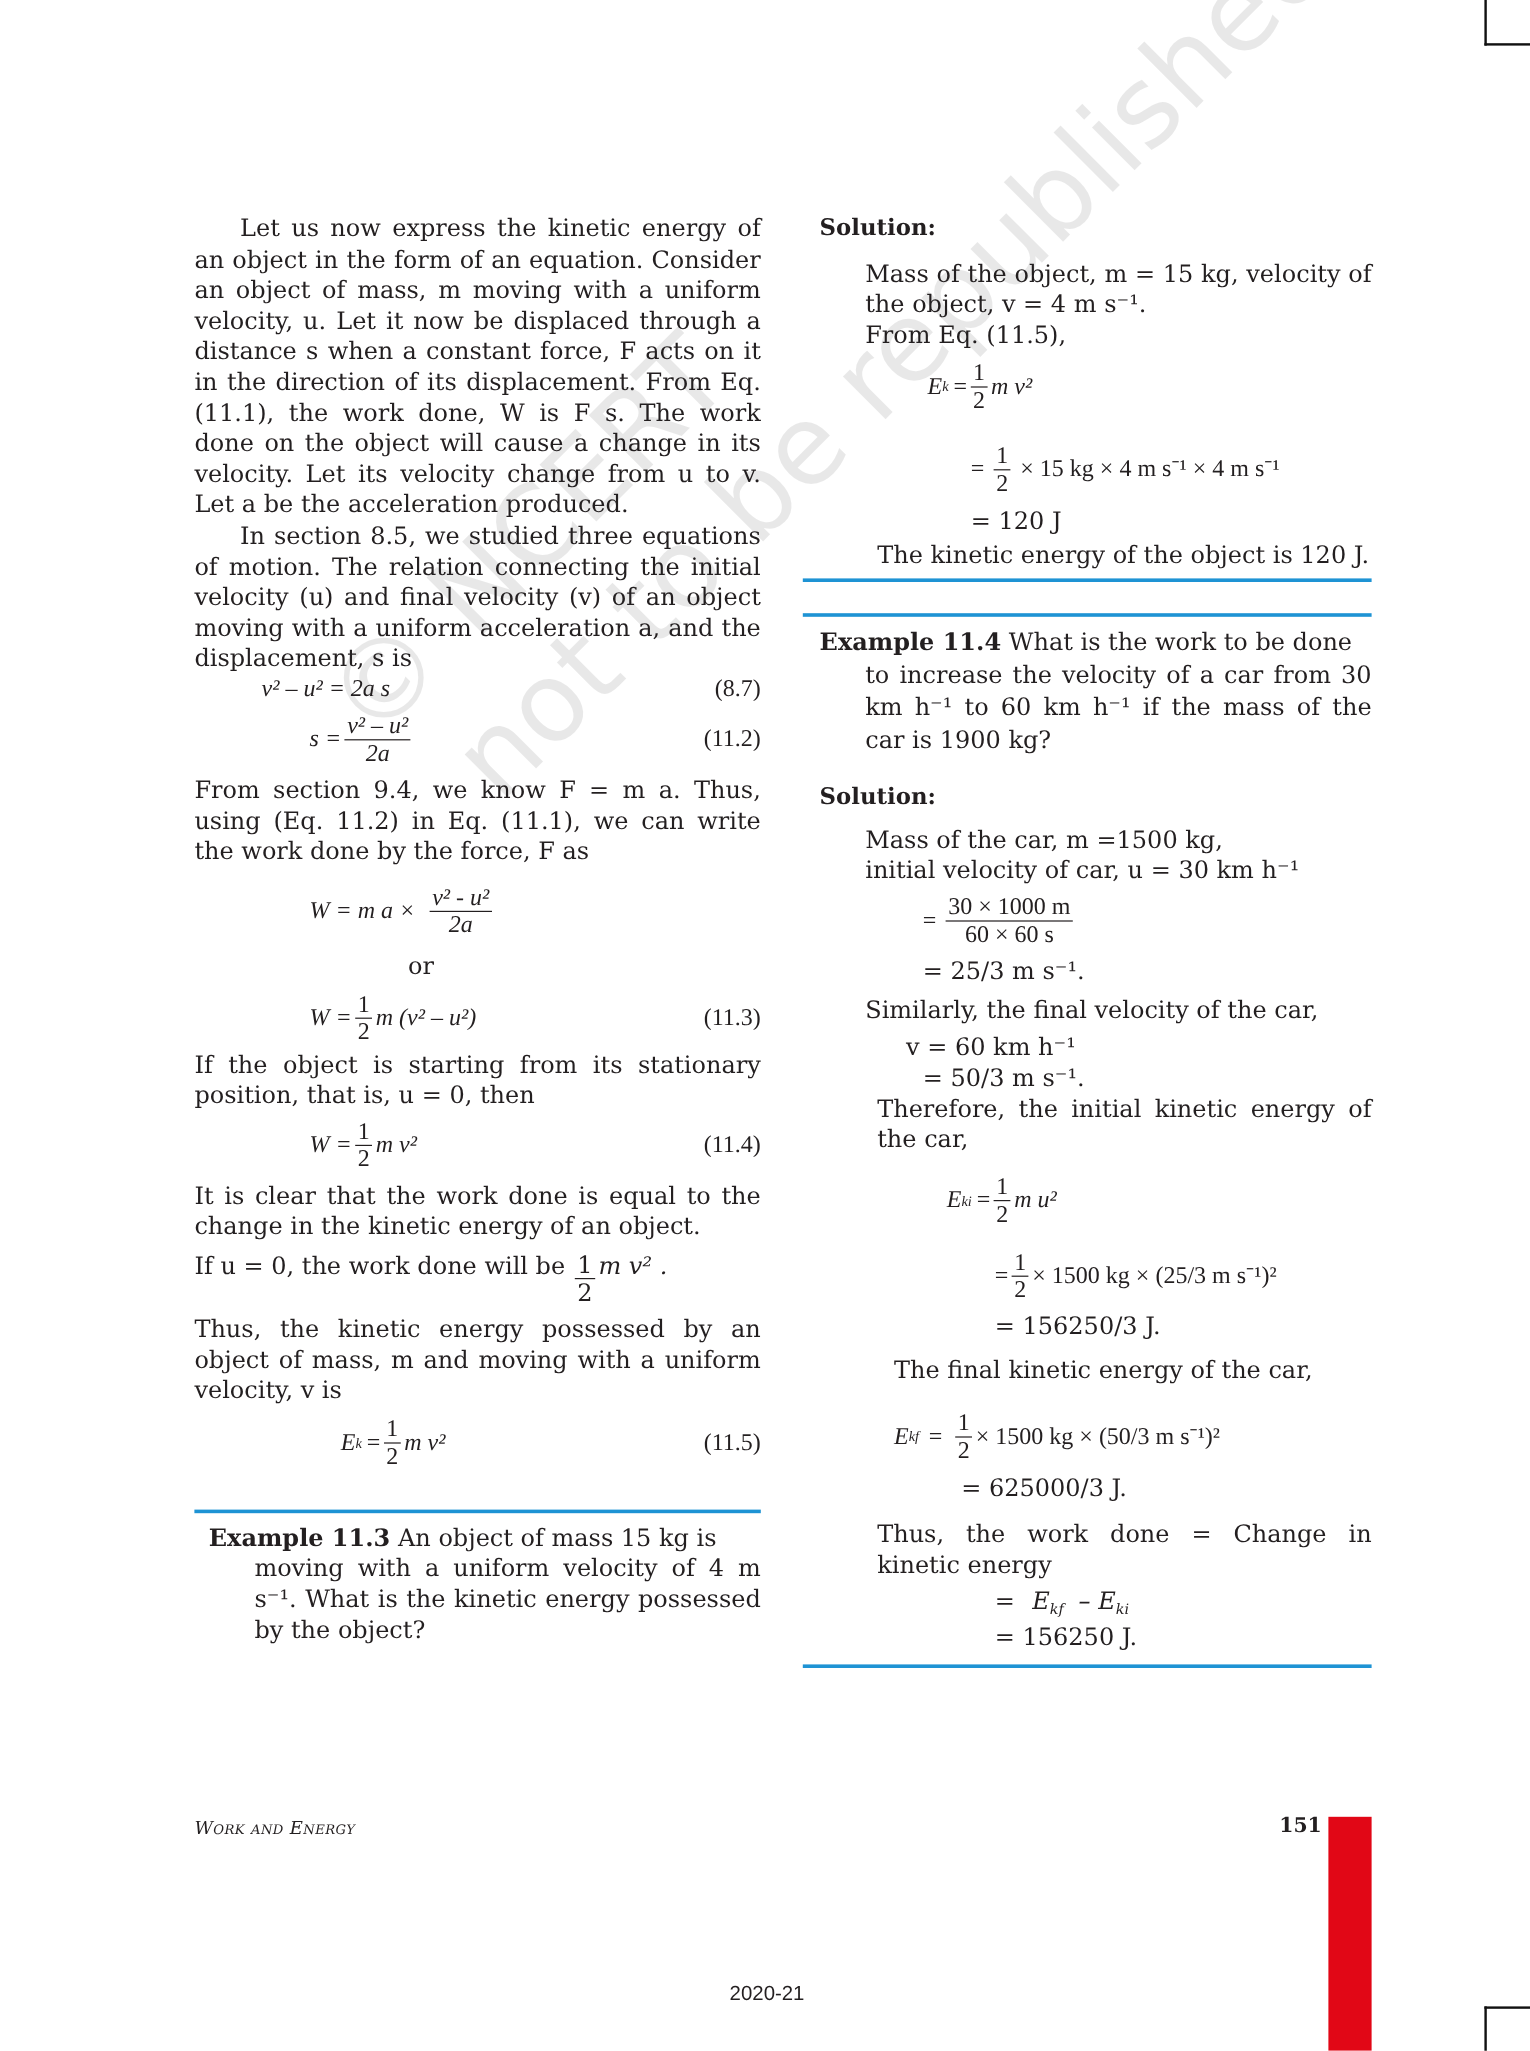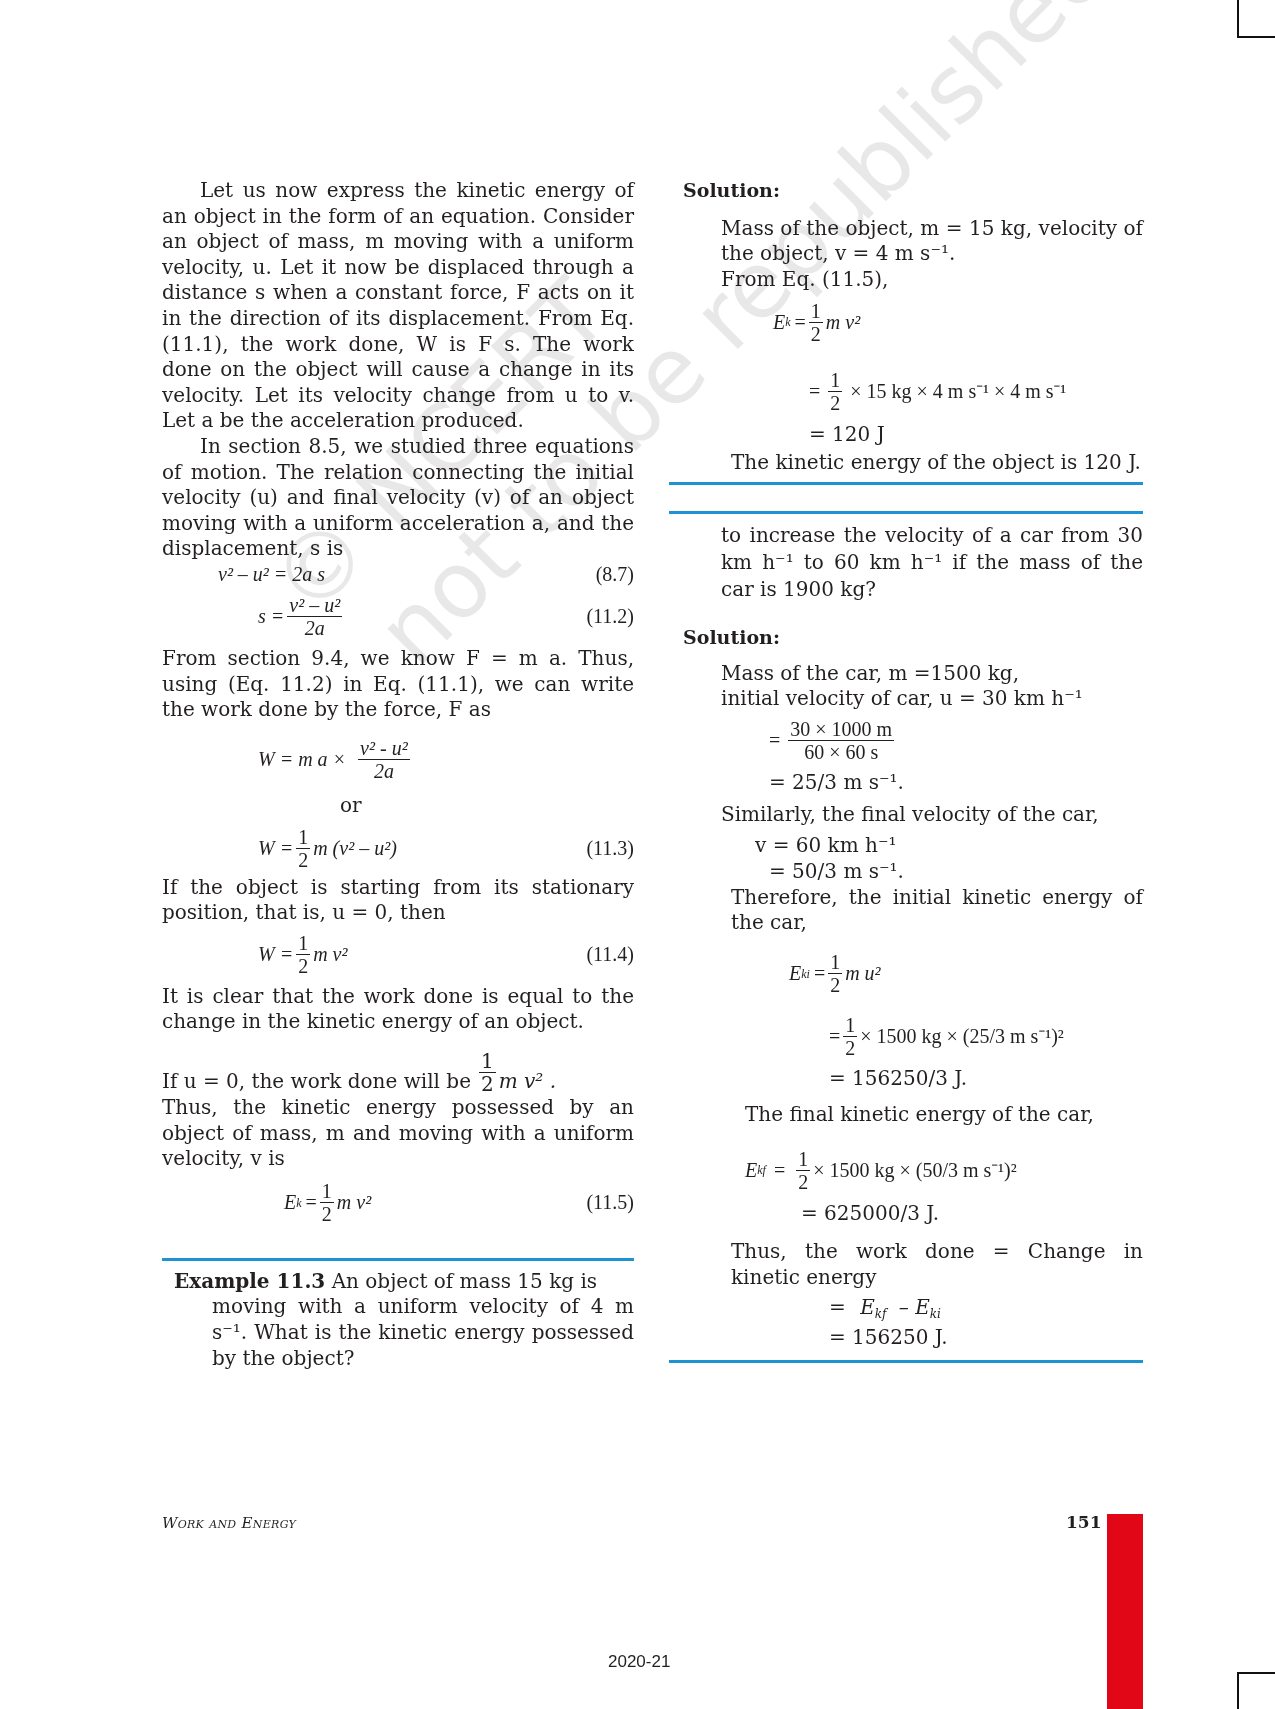--- a/index.html
+++ b/index.html
@@ -119,21 +119,21 @@
         <span class="n">1</span>
         <span class="d">2</span>
       </span>
       <span>m v²</span>
     </div>
     <span class="num">(11.4)</span>
   </div>
 
   <p>It is clear that the work done is equal to the change in the kinetic energy of an object.</p>
 
-  <div style="display:flex; align-items:flex-end; margin-top:8px; height:52px">
+  <div style="display:flex; align-items:flex-start; margin-top:8px; height:52px">
     <span>If u = 0, the work done will be</span>
     <span class="frac" style="margin-left:8px">
       <span class="n">1</span>
       <span class="d">2</span>
     </span>
     <span class="it">m v² .</span>
   </div>
 
   <p>Thus, the kinetic energy possessed by an object of mass, m and moving with a uniform velocity, v is</p>
 
@@ -190,20 +190,21 @@
     </div>
 
     <div style="margin-left:88px; height:28px">= 120 J</div>
     <p style="margin-left:10px">The kinetic energy of the object is 120 J.</p>
   </div>
 
   <div class="rule" style="margin-top:6px; margin-left:-14px; width:474px"></div>
   <div class="rule" style="margin-top:26px; margin-left:-14px; width:474px"></div>
 
   <div class="example" style="margin-top:8px; line-height:27px">
+    <div><span class="lead">Example 11.4</span> <span>What is the work to be done</span></div>
     <div class="rest">to increase the velocity of a car from 30 km h⁻¹ to 60 km h⁻¹ if the mass of the car is 1900 kg?</div>
   </div>
 
   <div class="heading" style="margin-top:22px">Solution:</div>
   <div style="padding-left:38px; margin-top:10px">
     <p>Mass of the car, m =1500 kg,</p>
     <p>initial velocity of car, u = 30 km h⁻¹</p>
 
     <div class="eq" style="height:58px">
       <div class="body" style="margin-left:48px; font-style:normal">

